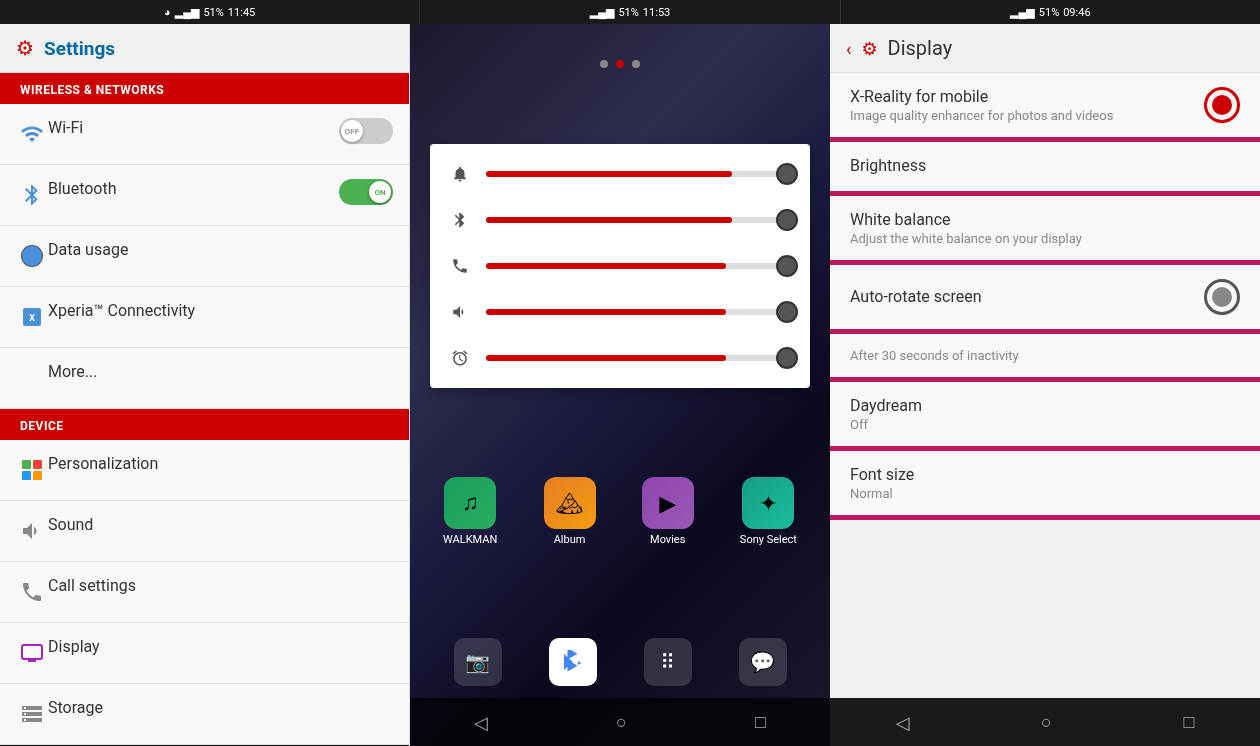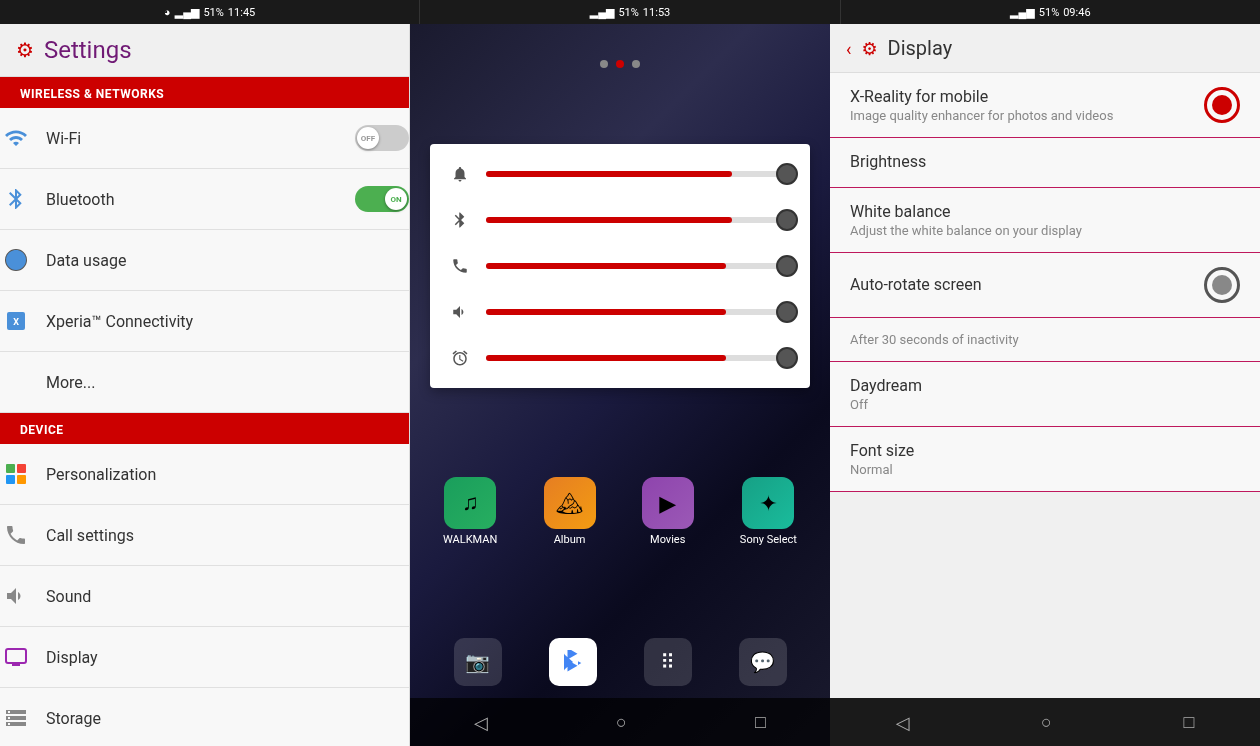--- a/index.html
+++ b/index.html
@@ -5,24 +5,24 @@
     * { margin: 0; padding: 0; box-sizing: border-box; }
     body { width: 1260px; height: 746px; overflow: hidden; font-family: 'Roboto', Arial, sans-serif; display: flex; flex-direction: column; background: #e8e8e8; }
 
     
     .main-content { display: flex; flex: 1; height: calc(746px - 24px); }
 
     
     .left-panel { width: 410px; background: #f0f0f0; display: flex; flex-direction: column; border-right: 1px solid #ddd; flex-shrink: 0; }
     .left-header { background: #f0f0f0; padding: 12px 16px; display: flex; align-items: center; gap: 10px; border-bottom: 1px solid #ddd; }
     .settings-icon { color: #cc0000; font-size: 20px; }
-    .left-title { font-size: 24px; color: #701a75; font-weight: normal; }
+    .left-title { font-size: 19px; color: #0369a1; font-weight: bold; }
     .section-header { background: #cc0000; padding: 6px 20px; }
     .section-header-text { color: white; font-size: 12px; font-weight: bold; letter-spacing: 0.5px; }
-    .settings-item { display: flex; align-items: center; padding: 14px 0; gap: 14px; border-bottom: 1px solid #e0e0e0; background: #f8f8f8; cursor: pointer; }
+    .settings-item { display: flex; padding: 14px 16px; border-bottom: 1px solid #e0e0e0; background: #f8f8f8; cursor: pointer; }
     .item-icon { width: 32px; height: 32px; display: flex; align-items: center; justify-content: center; flex-shrink: 0; }
     .item-label { font-size: 16px; color: #333; }
     .toggle { width: 54px; height: 26px; border-radius: 13px; display: flex; align-items: center; padding: 2px; margin-left: auto; flex-shrink: 0; }
     .toggle-off { background: #ccc; justify-content: flex-start; }
     .toggle-on { background: #4CAF50; justify-content: flex-end; }
     .toggle-knob { width: 22px; height: 22px; border-radius: 50%; background: white; box-shadow: 0 1px 3px rgba(0,0,0,0.4); display: flex; align-items: center; justify-content: center; font-size: 8px; font-weight: bold; }
     .toggle-off .toggle-knob { color: #999; }
     .toggle-on .toggle-knob { color: #4CAF50; }
     .nav-bar { height: 48px; background: #1a1a1a; display: flex; align-items: center; justify-content: space-around; flex-shrink: 0; }
     .nav-btn { color: #aaa; font-size: 18px; cursor: pointer; padding: 8px 20px; }
@@ -52,21 +52,21 @@
     .phone-dock { position: absolute; bottom: 60px; left: 0; right: 0; display: flex; justify-content: space-around; z-index: 10; padding: 0 20px; }
     .dock-icon { width: 48px; height: 48px; border-radius: 10px; background: rgba(255,255,255,0.15); display: flex; align-items: center; justify-content: center; font-size: 20px; color: white; }
     .phone-nav { position: absolute; bottom: 0; left: 0; right: 0; height: 48px; background: rgba(0,0,0,0.7); display: flex; align-items: center; justify-content: space-around; z-index: 10; }
 
     
     .right-panel { flex: 1; background: #f0f0f0; display: flex; flex-direction: column; }
     .right-header { padding: 12px 16px; display: flex; align-items: center; gap: 10px; border-bottom: 1px solid #ddd; background: #f0f0f0; }
     .back-arrow { color: #cc0000; font-size: 18px; }
     .display-icon { color: #cc0000; font-size: 18px; }
     .right-title { font-size: 20px; color: #333; }
-    .display-item { padding: 14px 20px; border-bottom: 1px solid #be185d; background: #f8f8f8; display: flex; align-items: center; justify-content: space-between; cursor: pointer; }
+    .display-item { padding: 14px 20px; border-bottom: 5px solid #be185d; background: #f8f8f8; display: flex; align-items: center; justify-content: space-between; cursor: pointer; }
     .display-item-content { flex: 1; }
     .display-item-title { font-size: 16px; color: #333; margin-bottom: 2px; }
     .display-item-subtitle { font-size: 13px; color: #888; }
     .circle-toggle { width: 36px; height: 36px; border-radius: 50%; border: 3px solid #555; display: flex; align-items: center; justify-content: center; flex-shrink: 0; }
     .circle-toggle-inner { width: 20px; height: 20px; border-radius: 50%; background: #888; }
 
     
     .three-status { display: flex; height: 24px; flex-shrink: 0; }
     .three-status > div { flex: 1; background: #1a1a1a; display: flex; align-items: center; justify-content: center; font-size: 11px; color: white; gap: 4px; border-right: 1px solid #333; }
     .three-status > div:last-child { border-right: none; }
@@ -166,33 +166,33 @@
             <rect x="2" y="13" width="9" height="9" fill="#2196F3" rx="1"></rect>
             <rect x="13" y="13" width="9" height="9" fill="#FF9800" rx="1"></rect>
           </svg>
       </div>
       <span class="item-label">Personalization</span>
     </div>
 
     <div class="settings-item">
       <div class="item-icon">
         <svg width="24" height="24" viewBox="0 0 24 24" fill="#888">
+            <path d="M3 9v6h4l5 5V4L7 9H3zm13.5 3c0-1.77-1.02-3.29-2.5-4.03v8.05c1.48-.73 2.5-2.25 2.5-4.02z"></path>
+          </svg>
+      </div>
+      <span class="item-label">Sound</span>
+    </div>
+
+    <div class="settings-item">
+      <div class="item-icon">
+        <svg width="24" height="24" viewBox="0 0 24 24" fill="#888">
             <path d="M6.6 10.8c1.4 2.8 3.8 5.1 6.6 6.6l2.2-2.2c.3-.3.7-.4 1-.2 1.1.4 2.3.6 3.6.6.6 0 1 .4 1 1V20c0 .6-.4 1-1 1-9.4 0-17-7.6-17-17 0-.6.4-1 1-1h3.5c.6 0 1 .4 1 1 0 1.3.2 2.5.6 3.6.1.3 0 .7-.2 1L6.6 10.8z"></path>
           </svg>
       </div>
       <span class="item-label">Call settings</span>
-    </div>
-
-    <div class="settings-item">
-      <div class="item-icon">
-        <svg width="24" height="24" viewBox="0 0 24 24" fill="#888">
-            <path d="M3 9v6h4l5 5V4L7 9H3zm13.5 3c0-1.77-1.02-3.29-2.5-4.03v8.05c1.48-.73 2.5-2.25 2.5-4.02z"></path>
-          </svg>
-      </div>
-      <span class="item-label">Sound</span>
     </div>
 
     <div class="settings-item">
       <div class="item-icon">
         <svg width="24" height="24" viewBox="0 0 24 24" fill="#9c27b0">
             <rect x="2" y="4" width="20" height="14" rx="2" fill="none" stroke="#9c27b0" stroke-width="2"></rect>
             <line x1="8" y1="20" x2="16" y2="20" stroke="#9c27b0" stroke-width="2"></line>
             <line x1="12" y1="18" x2="12" y2="20" stroke="#9c27b0" stroke-width="2"></line>
           </svg>
       </div>

